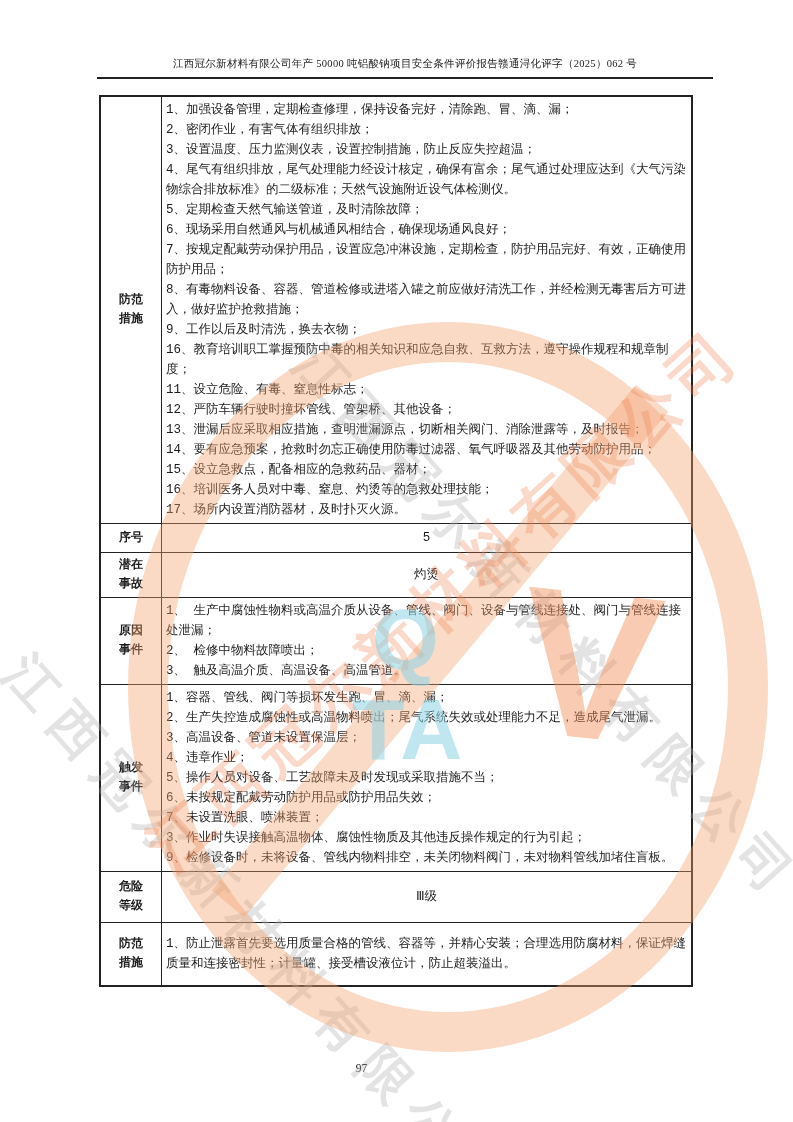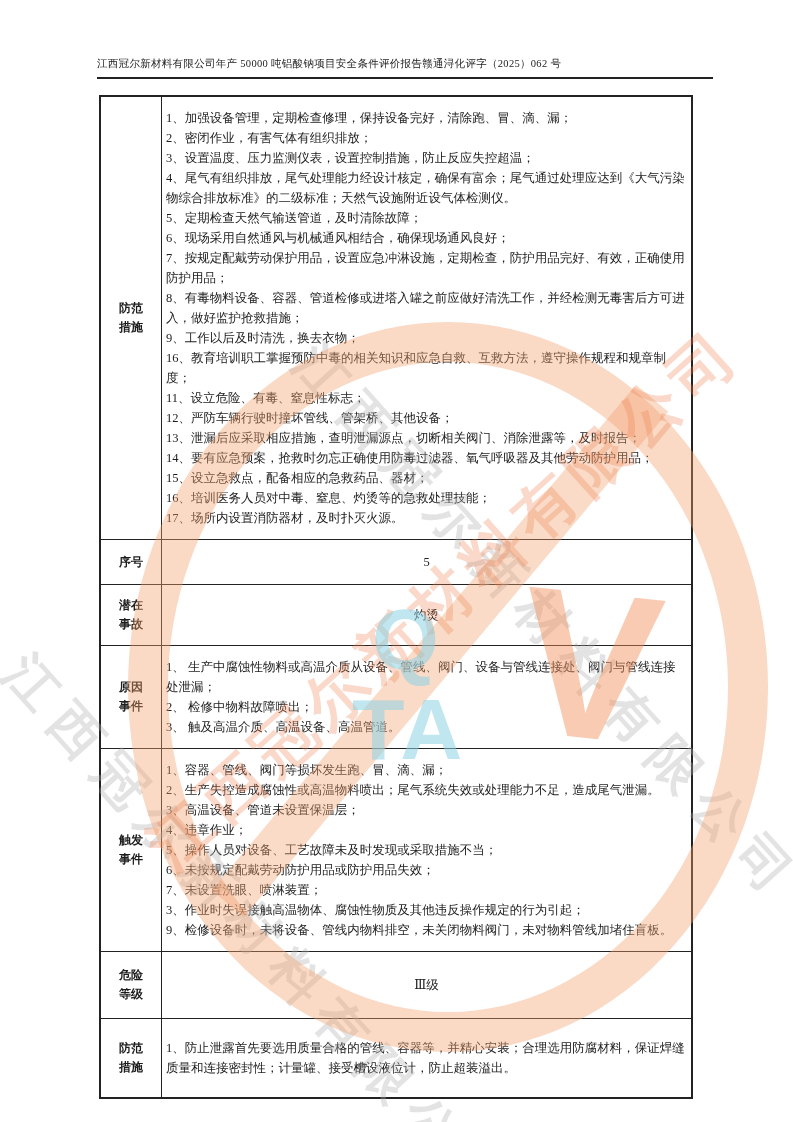--- a/index.html
+++ b/index.html
@@ -7,31 +7,31 @@
     position:relative;
     width:793px;height:1122px;
     background:#ffffff;
     overflow:hidden;
     font-family:"Liberation Serif","DejaVu Serif",serif;
     color:#1c1c1c;
   }
   
   .header{
     position:absolute;left:97px;top:57px;width:616px;
-    display:flex;justify-content:flex-start;align-items:flex-end;
+    display:flex;justify-content:center;align-items:flex-end;
     font-size:10.5px;letter-spacing:.3px;
     border-bottom:2px solid #222;padding-bottom:6px;
   }
   
   table.doc{
     position:absolute;left:99px;top:95px;width:594px;
     border-collapse:collapse;table-layout:fixed;
     font-size:12.5px;line-height:20px;
   }
-  table.doc td{border:1px solid #222;vertical-align:middle;padding:11px 4px;background:transparent;}
+  table.doc td{border:1px solid #222;vertical-align:middle;padding:3px 4px;background:transparent;font-family:Liberation Mono, monospace;}
   table.doc{border:2px solid #222;}
   td.lbl{width:52px;text-align:center;font-weight:bold;font-size:12px;padding:2px 1px;}
   td.lbl .wrap2{display:inline-block;width:2.2em;line-height:19px;}
   td.cnt{padding:3px 5px 3px 6px;}
   td.center{text-align:center;}
   .r-xs{height:22px;} .r-s{height:36px;} .r-m{height:40px;} .r-l{height:44px;}
   tr.bottom td{height:56px;}
   .line{white-space:normal;}
   
   .footer{

